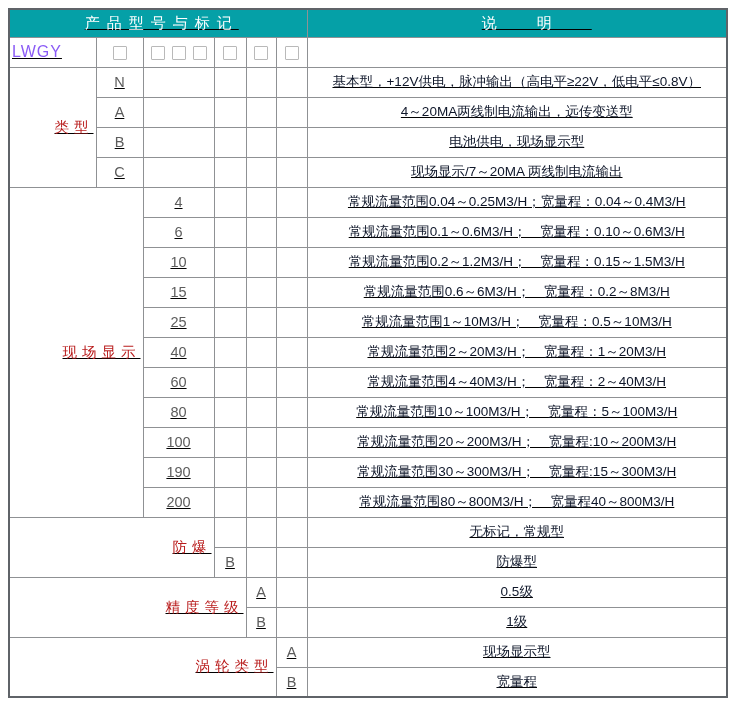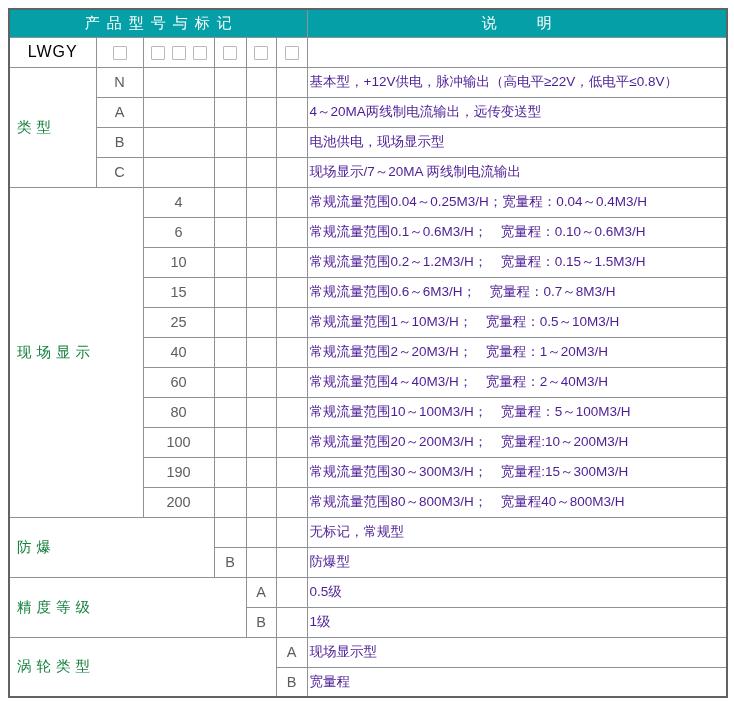--- a/index.html
+++ b/index.html
@@ -7,20 +7,21 @@
     padding: 0;
     background: #ffffff;
     font-family: "Liberation Sans", "DejaVu Sans", sans-serif;
   }
   .page {
     width: 734px;
     height: 702px;
     box-sizing: border-box;
     padding: 8px;
     background: #ffffff;
+    text-decoration: underline;
   }
   table.spec {
     border-collapse: collapse;
     table-layout: fixed;
     width: 718px;
     border: 2px solid #5f6368;
   }
   table.spec td, table.spec th {
     border: 1px solid #8f9194;
     padding: 0 2px;
@@ -32,41 +33,40 @@
     color: #ffffff;
     font-weight: normal;
     font-size: 15px;
     height: 28px;
     text-align: center;
   }
   th.hdr-left { letter-spacing: 7px; text-indent: 7px; }
   th.hdr-right { letter-spacing: 40px; text-indent: 40px; }
   td { height: 30px; font-size: 14px; color: #4c4c4c; }
   td.model {
-    text-align: center;
     font-size: 16px;
-    color: #000000;
+    color: #8b5cf6;
     letter-spacing: 1px;
   }
   td.lbl {
-    text-align: left;
+    text-align: right;
     font-size: 14.5px;
-    color: #15803d;
+    color: #b91c1c;
     letter-spacing: 5px;
     text-indent: 5px;
   }
   td.code {
     text-align: center;
     font-size: 14.5px;
     color: #5d5d5d;
   }
   td.desc {
-    text-align: left;
+    text-align: center;
     font-size: 13.5px;
-    color: #4c1d95;
+    color: #0f172a;
     white-space: nowrap;
   }
   td.boxes { text-align: center; }
   .square {
     display: inline-block;
     width: 12px;
     height: 12px;
     border: 1.5px solid #b9b9b9;
     background: #ffffff;
     vertical-align: middle;
@@ -159,21 +159,21 @@
       <td></td>
           <td></td>
           <td></td>
       <td class="desc">常规流量范围0.2～1.2M3/H；　宽量程：0.15～1.5M3/H</td>
     </tr>
     <tr>
       <td class="code">15</td>
       <td></td>
           <td></td>
           <td></td>
-      <td class="desc">常规流量范围0.6～6M3/H；　宽量程：0.7～8M3/H</td>
+      <td class="desc">常规流量范围0.6～6M3/H；　宽量程：0.2～8M3/H</td>
     </tr>
     <tr>
       <td class="code">25</td>
       <td></td>
           <td></td>
           <td></td>
       <td class="desc">常规流量范围1～10M3/H；　宽量程：0.5～10M3/H</td>
     </tr>
     <tr>
       <td class="code">40</td>

